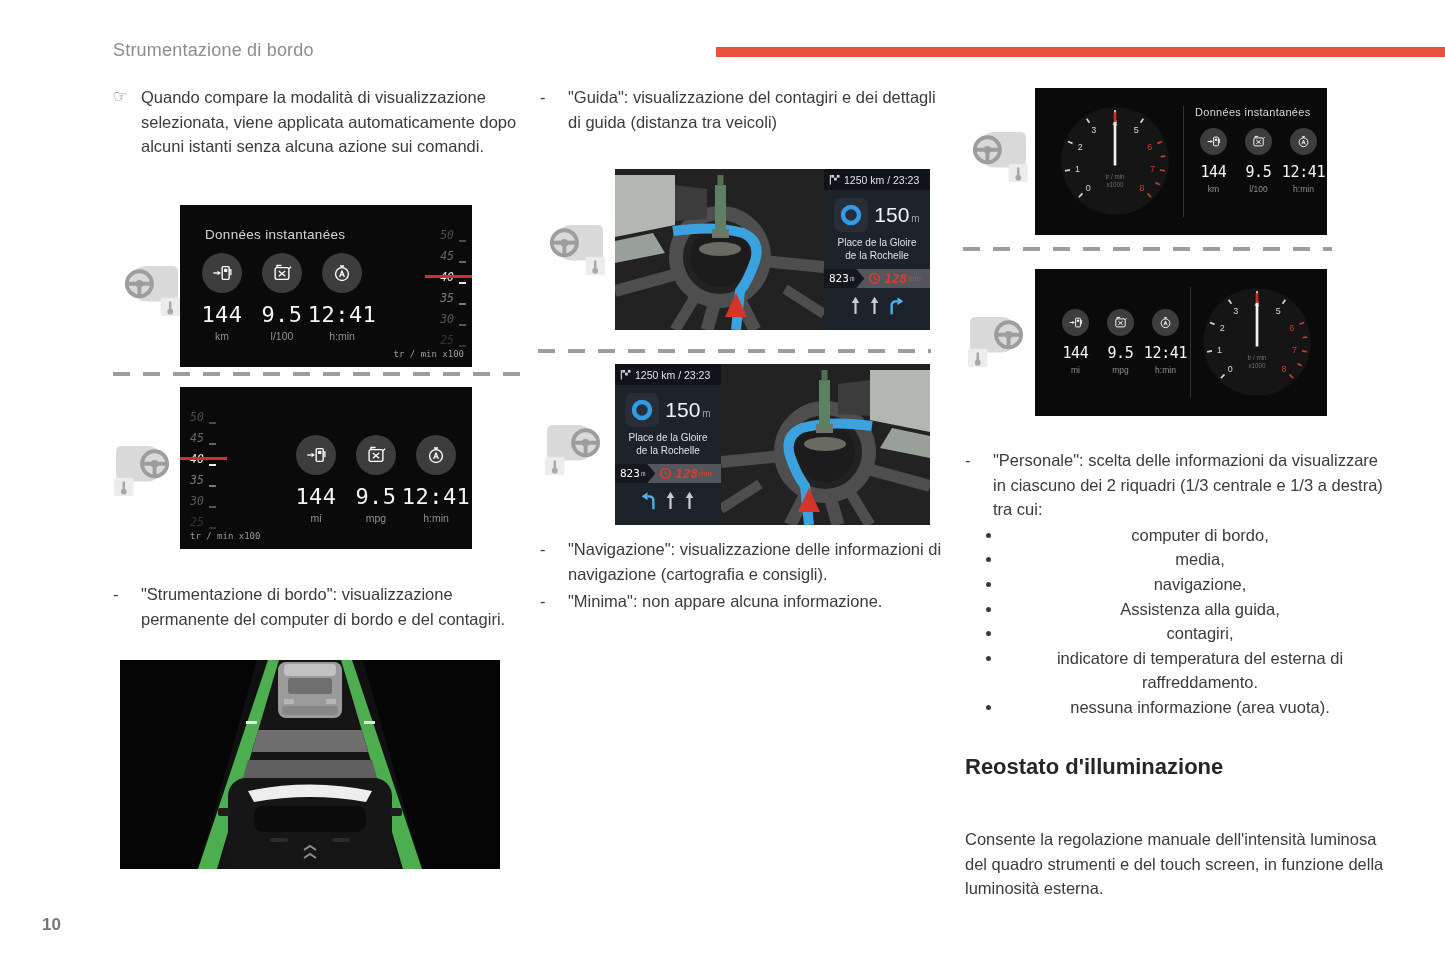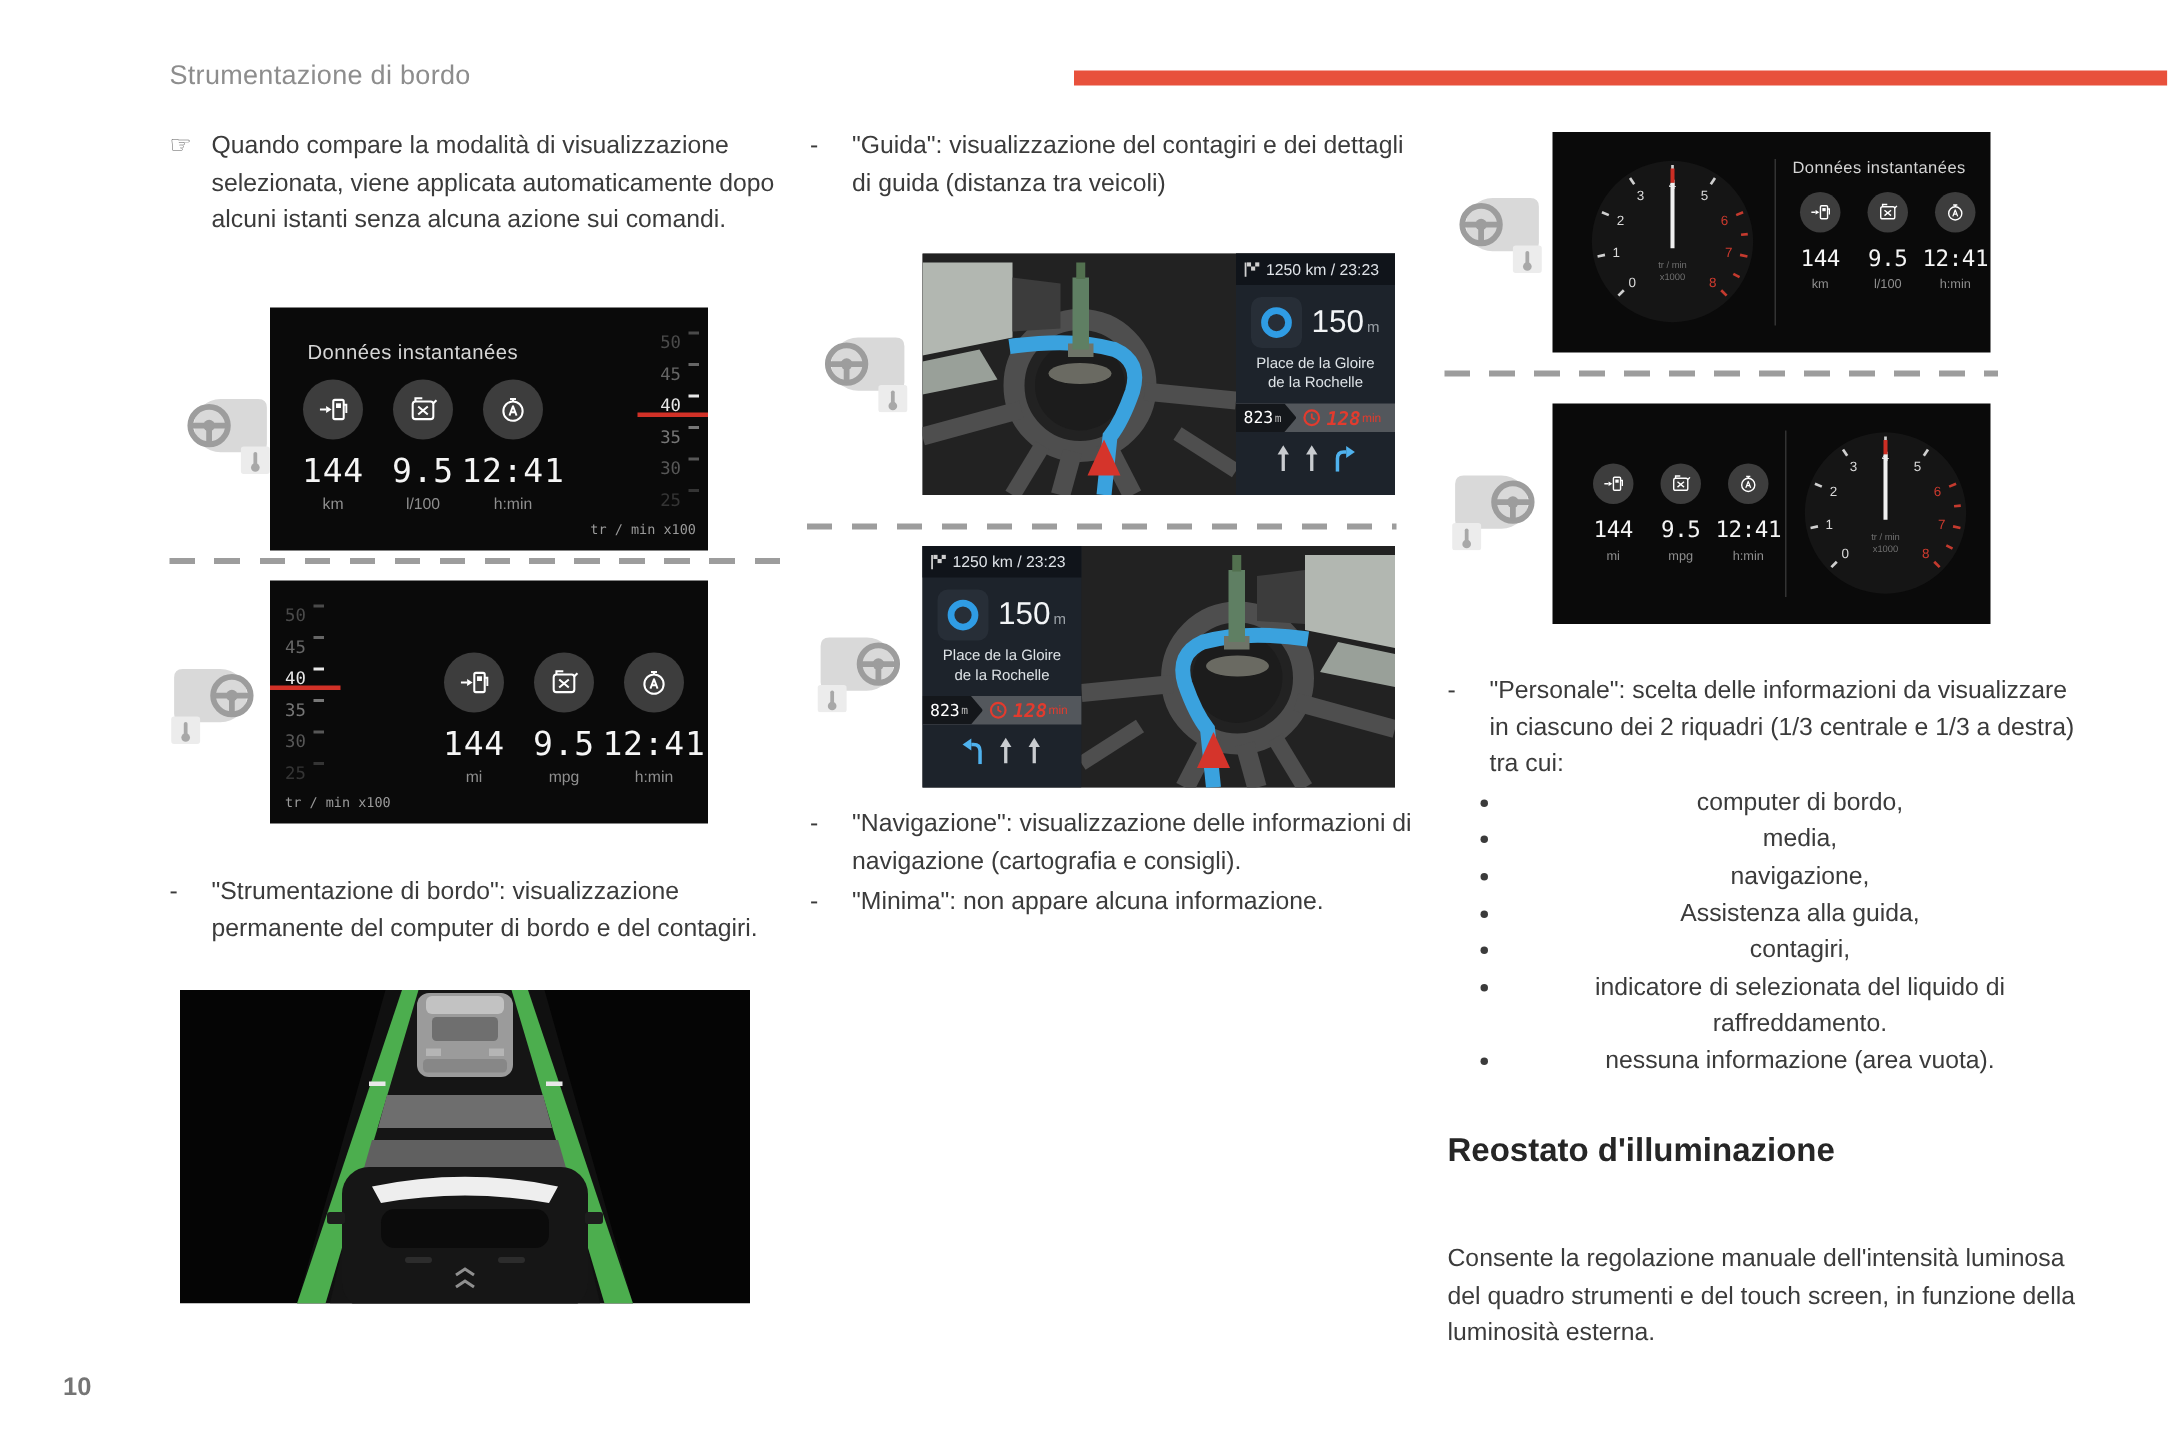--- a/index.html
+++ b/index.html
@@ -29,21 +29,21 @@
   .big-ic{width:40px;height:40px;border-radius:50%;background:#3d3d3d;display:flex;align-items:center;justify-content:center;}
   .big-ic svg{width:22px;height:22px;}
   .sm-ic{width:27px;height:27px;border-radius:50%;background:#3d3d3d;display:flex;align-items:center;justify-content:center;}
   .sm-ic svg{width:15px;height:15px;}
   .dig{font-family:"DejaVu Sans Mono",monospace;color:#f5f5f5;}
   .val{font-size:22px;margin-top:9px;letter-spacing:.5px;}
   .val.sm{font-size:15px;margin-top:8px;letter-spacing:-.3px;}
   .unit{font-size:10.5px;color:#8f8f8f;margin-top:3px;}
   .unit.sm{font-size:8.5px;}
   .scale{position:absolute;width:50px;}
-  .tickrow{height:21px;display:flex;align-items:flex-start;gap:5px;font-family:"DejaVu Sans Mono",monospace;font-size:11.5px;color:#8a8a8a;}
+  .tickrow{height:21px;display:flex;align-items:flex-end;gap:5px;font-family:"DejaVu Sans Mono",monospace;font-size:11.5px;color:#8a8a8a;font-style:italic;}
   .scale.right .tickrow{justify-content:flex-end;}
   .tickmark{width:7px;height:2px;background:#8a8a8a;flex:none;}
   .t0{opacity:.5}.t1{opacity:.72}.t3{opacity:.85}.t4{opacity:.6}.t5{opacity:.33}
   .tactive{color:#e8e8e8;opacity:1;}
   .redmark{position:absolute;height:3px;background:#d13127;}
   .scale-label{position:absolute;font-size:9px;color:#9a9a9a;font-family:"DejaVu Sans Mono",monospace;}
   .vdivider{position:absolute;width:1px;background:#333;}
   
   .nav{position:absolute;width:315px;height:161px;background:#232323;display:flex;}
   .nav-map{width:209px;height:161px;flex:none;}
@@ -598,21 +598,21 @@
     <div class="item txt">
       <span class="dash">-</span>
       <span>"Personale": scelta delle informazioni da visualizzare in ciascuno dei 2 riquadri (1/3 centrale e 1/3 a destra) tra cui:</span>
     </div>
     <ul class="dots txt">
       <li>computer di bordo,</li>
       <li>media,</li>
       <li>navigazione,</li>
       <li>Assistenza alla guida,</li>
       <li>contagiri,</li>
-      <li>indicatore di selezionata del liquido di raffreddamento.</li>
+      <li>indicatore di temperatura del esterna di raffreddamento.</li>
       <li>nessuna informazione (area vuota).</li>
     </ul>
   </div>
 
   <div class="abs h1" style="left:965px;top:754px;">Reostato d'illuminazione</div>
   <div class="abs txt" style="left:965px;top:827px;width:428px;">Consente la regolazione manuale dell'intensità luminosa del quadro strumenti e del touch screen, in funzione della luminosità esterna.</div>
 
 </div>
 
 </body></html>

